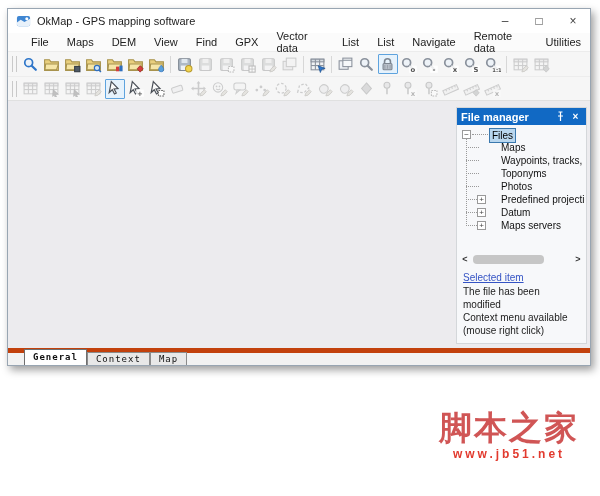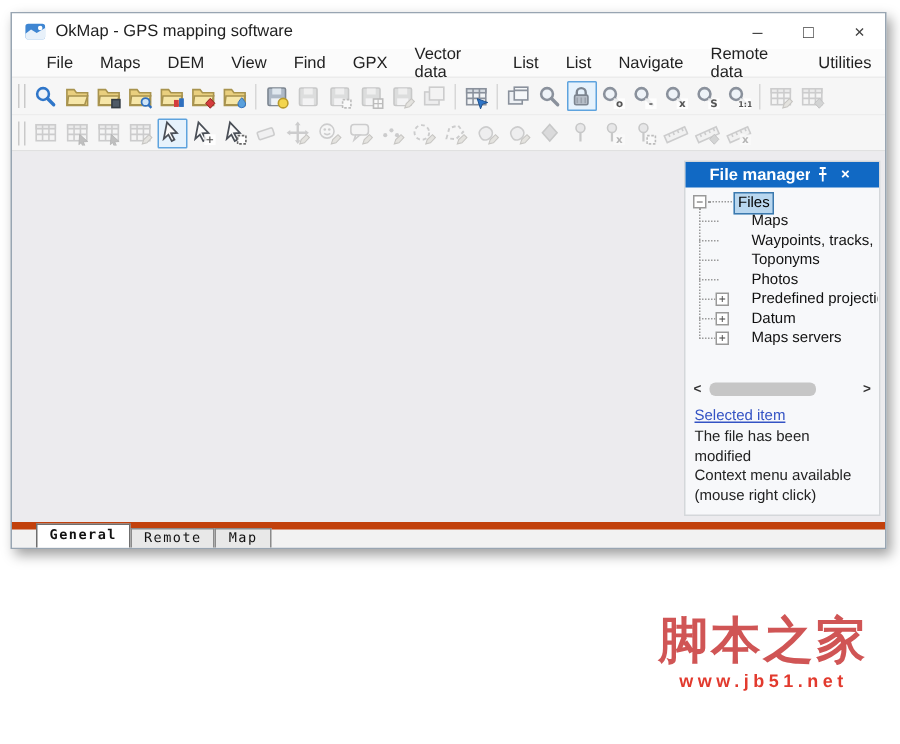--- a/index.html
+++ b/index.html
@@ -30,21 +30,21 @@
   .tbtn svg{display:block;}
   .tbtn.sel{border-color:#5ea3de;background:#e6f2fc;}
   .tbtn.dis{opacity:.40;filter:grayscale(.9);}
   
   .client{position:relative;flex:1 1 auto;background:#ecebee;overflow:hidden;}
   .canvas{position:absolute;inset:0;}
   
   .panel{position:absolute;top:6px;right:3px;bottom:4px;width:131px;background:#f7f8fa;
          border:1px solid #d4d7da;display:flex;flex-direction:column;}
   .panel-title{height:17px;background:#1169c4;color:#fff;display:flex;align-items:center;
-               padding:0 16px;font-size:11px;font-weight:bold;flex:0 0 auto;}
+               padding:0 4px;font-size:11px;font-weight:bold;flex:0 0 auto;}
   .panel-title .ptxt{flex:1 1 auto;overflow:hidden;white-space:nowrap;}
   .picon{width:13px;height:13px;display:flex;align-items:center;justify-content:center;color:#fff;
          font-size:10px;margin-left:2px;}
   .tree{flex:1 1 auto;overflow:hidden;position:relative;padding:3px 0 0 0;font-size:10px;}
   .trow,.trow-root{position:relative;height:13px;line-height:13px;white-space:nowrap;}
   .expander{position:absolute;width:9px;height:9px;top:2px;border:1px solid #999;background:#fff;
             font-size:8px;line-height:7px;text-align:center;color:#444;}
   .trow-root .expander{left:5px;}
   .trow .expander{left:20px;}
   .tree-kids{position:relative;}
@@ -538,21 +538,21 @@
               <div class="iline">The file has been modified</div>
               <div class="iline">Context menu available</div>
               <div class="iline">(mouse right click)</div>
             </div>
         </div>
       </div>
     </div>
 
     <div class="tabstrip">
         <span class="tab active">General</span>
-        <span class="tab">Remote</span>
+        <span class="tab">Context</span>
         <span class="tab">Map</span>
       </div>
   </div>
 
   <div class="watermark">
     <div class="wm-cn">脚本之家</div>
     <div class="wm-url">www.jb51.net</div>
   </div>
 </div>
 

